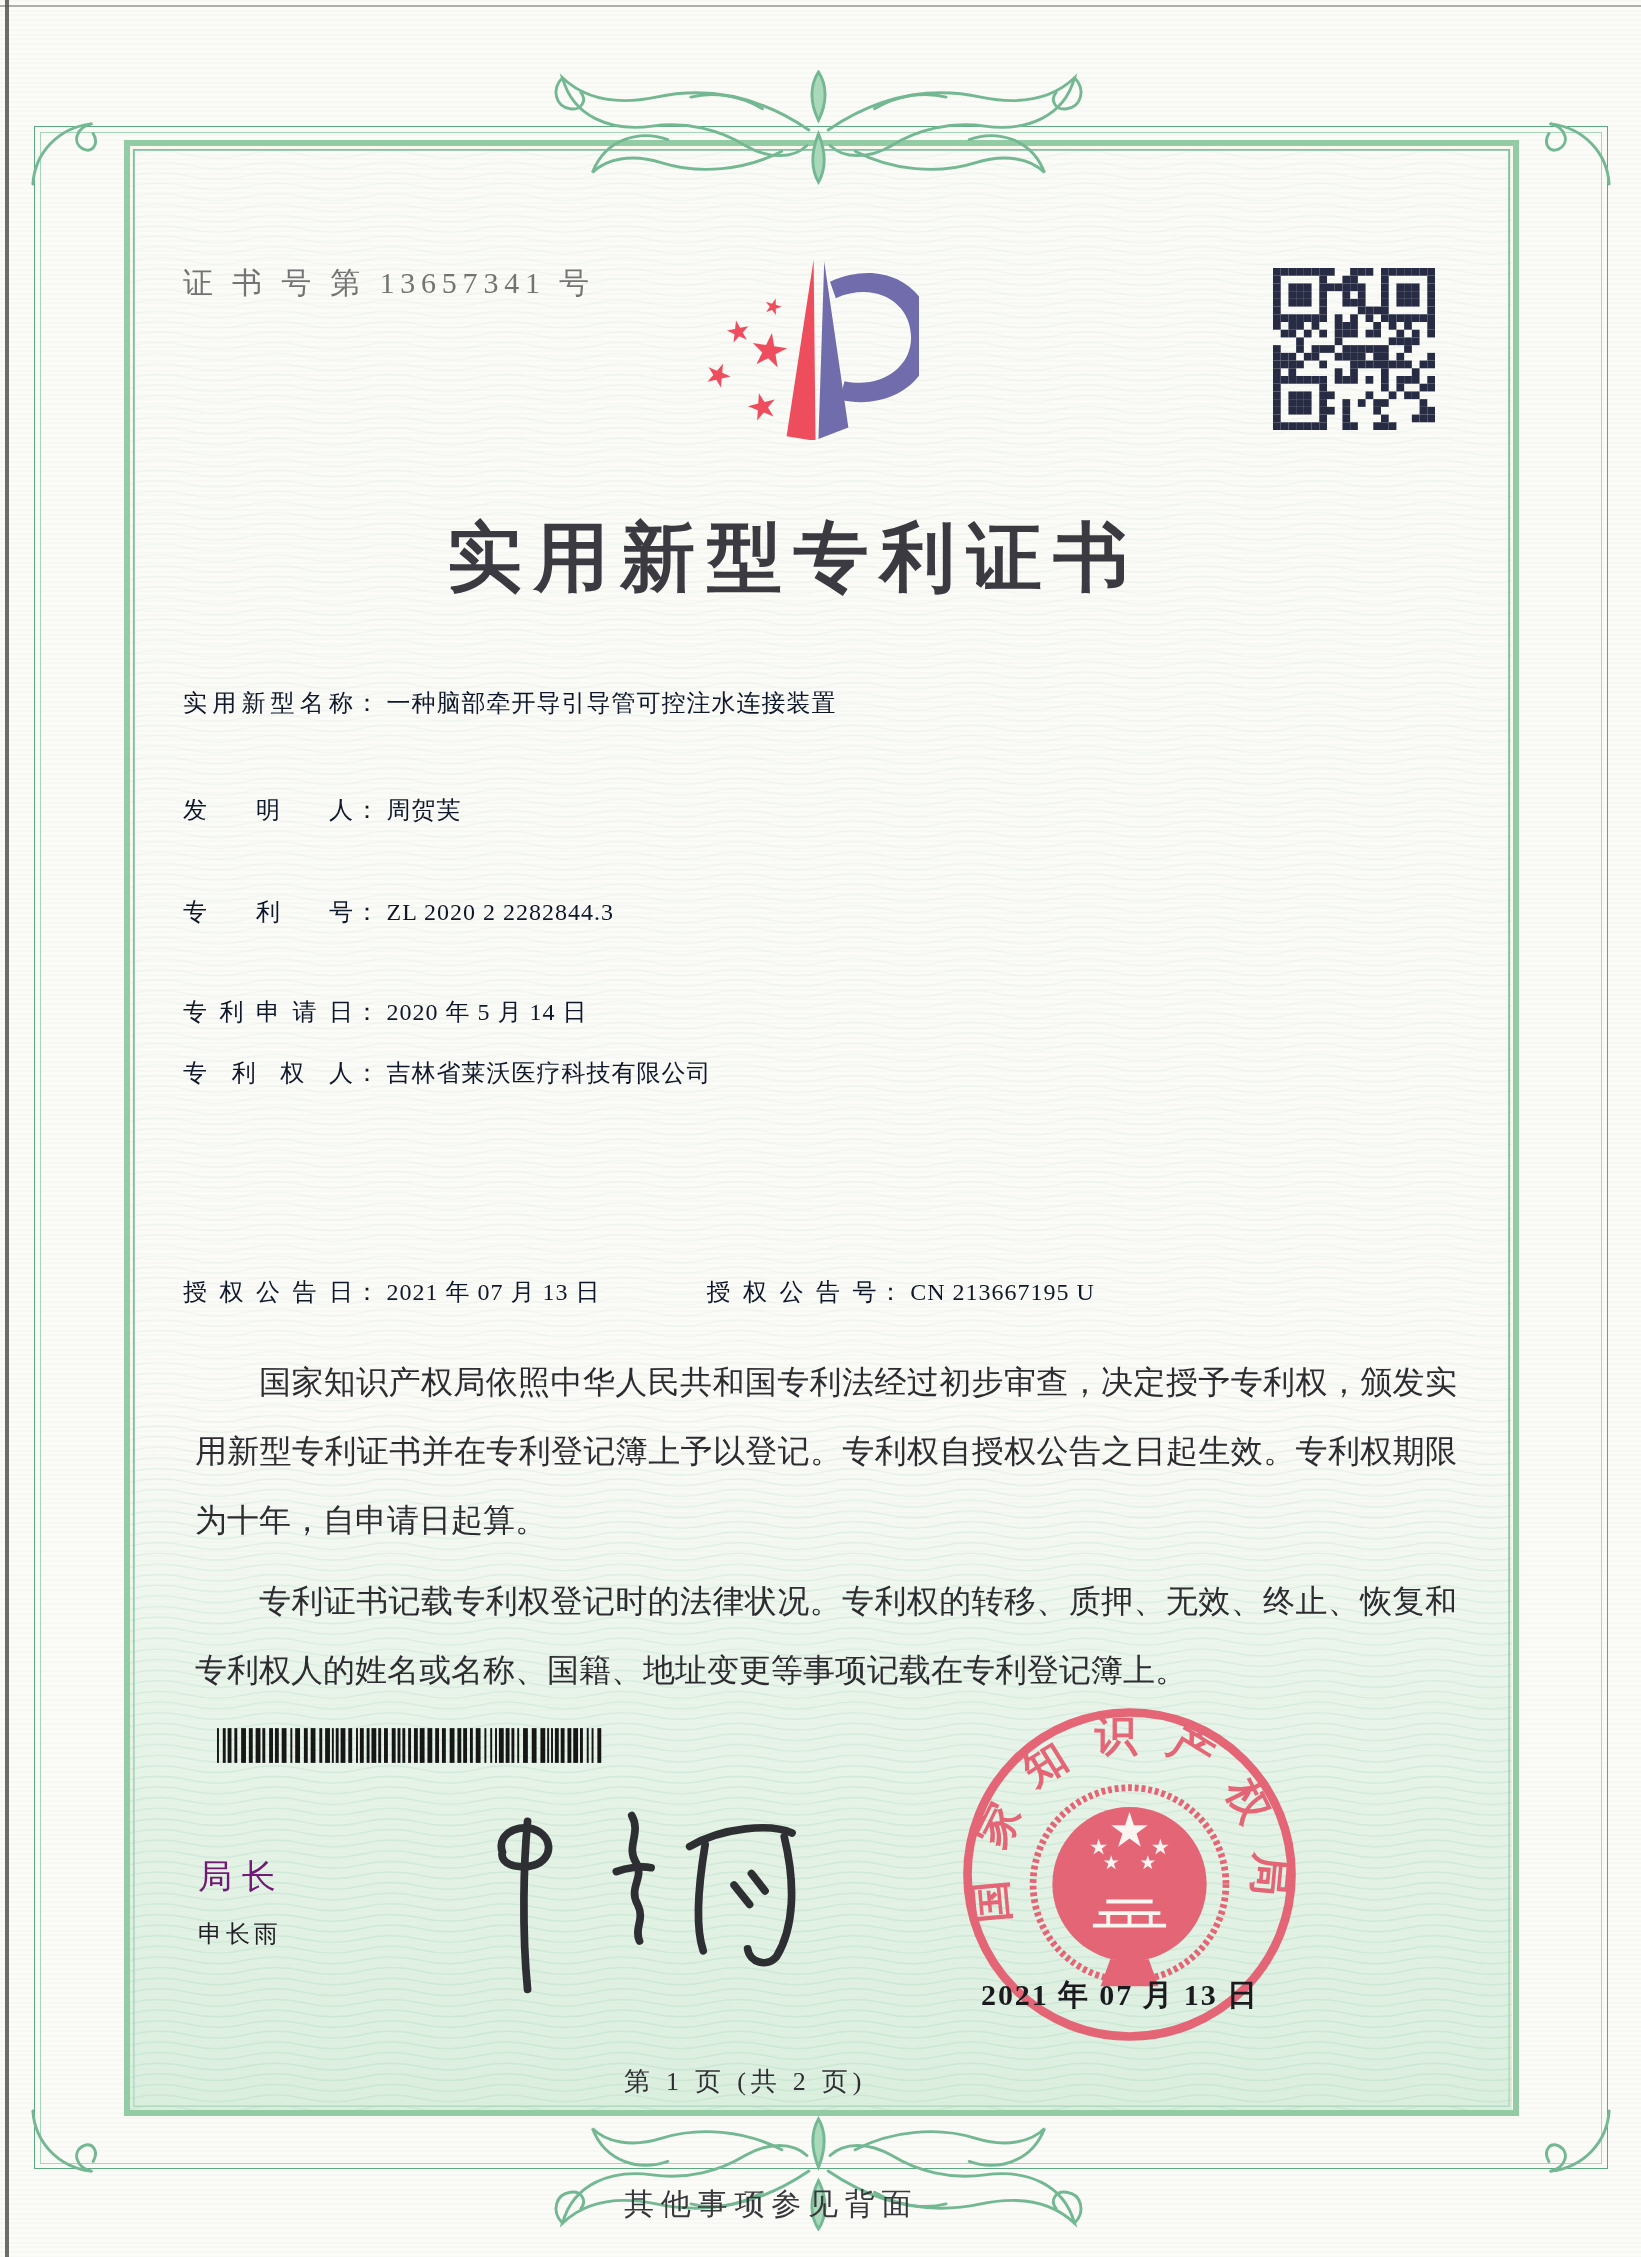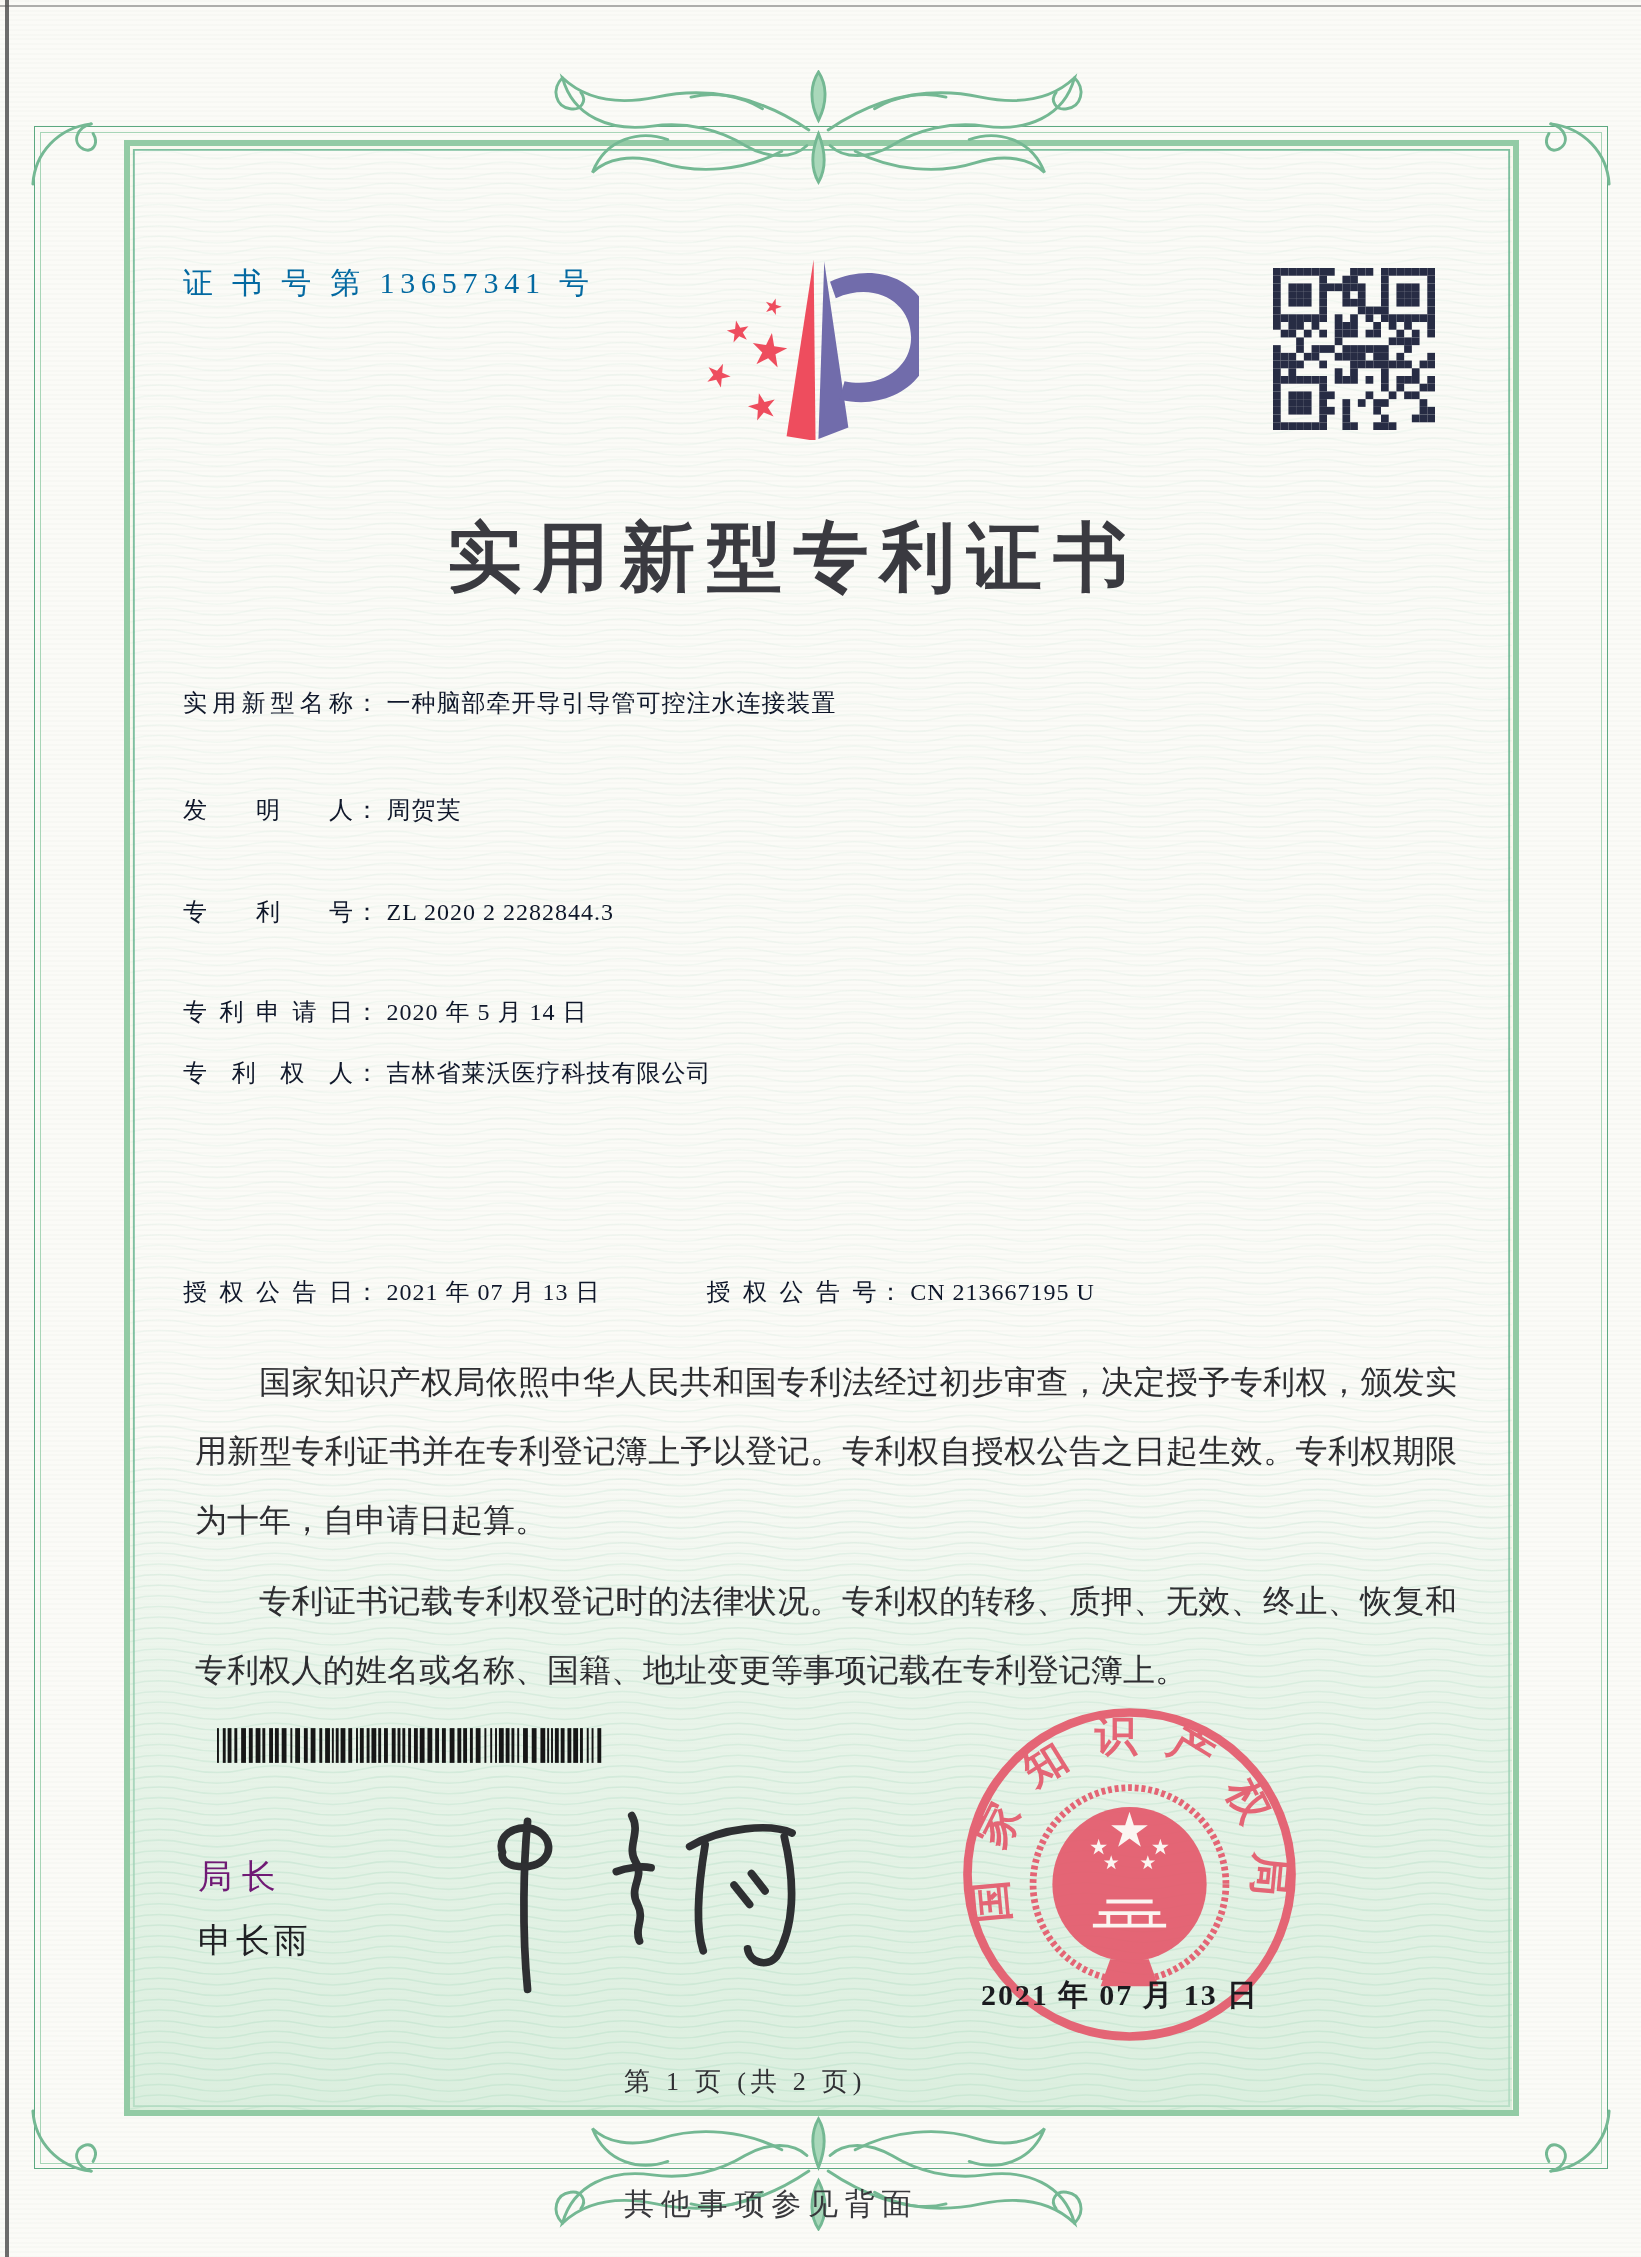--- a/index.html
+++ b/index.html
@@ -31,42 +31,42 @@
   .frame-tint{
     position:absolute;left:130px;top:147px;width:1382px;height:1963px;z-index:1;
     background:linear-gradient(180deg,rgba(225,242,229,0) 0%,rgba(225,242,229,0) 66%,rgba(213,237,219,.45) 78%,rgba(206,234,213,.7) 100%);
     pointer-events:none;
   }
   #waves{position:absolute;left:130px;top:147px;z-index:1;pointer-events:none;}
 
   .orn{position:absolute;z-index:2;}
   .content{position:absolute;inset:0;z-index:2;}
 
-  .cert-no{position:absolute;left:183px;top:263px;font-size:30px;letter-spacing:5.8px;color:#0369a1;}
+  .cert-no{position:absolute;left:183px;top:263px;font-size:30px;letter-spacing:5.8px;color:#737373;}
   .title{
     position:absolute;left:0;top:508px;width:1641px;text-align:center;
     transform:translateX(-27px);
     font-size:75px;font-weight:600;letter-spacing:11.6px;color:#3a3a40;
   }
   #logo{position:absolute;left:687px;top:247px;}
   #qr{position:absolute;left:1273px;top:268px;}
 
   .row{position:absolute;left:183px;font-size:24px;white-space:nowrap;color:#0f172a;}
   .row .lab{display:inline-block;width:170px;text-align:justify;text-align-last:justify;vertical-align:bottom;}
   .row .col{display:inline-block;margin:0 7.7px 0 1.9px;}
   .row .val{letter-spacing:1px;}
   .pair2{margin-left:100px;}
 
   .body-text{position:absolute;left:183px;top:1336px;width:1286px;font-size:32px;line-height:69px;color:#2d2d31;text-align:justify;}
   .body-text p{margin:12px;text-indent:2em;}
 
   #barcode{position:absolute;left:217px;top:1728px;}
 
   .signer-title{position:absolute;left:198px;top:1854px;font-size:34px;letter-spacing:9.7px;color:#701a75;}
-  .signer-name{position:absolute;left:198px;top:1918px;font-size:34px;letter-spacing:3.9px;color:#202024;}
+  .signer-name{position:absolute;left:198px;top:1918px;font-size:24px;letter-spacing:3.9px;color:#202024;}
   #signature{position:absolute;left:452px;top:1804px;z-index:2;}
 
   #seal{position:absolute;left:954px;top:1699px;z-index:3;mix-blend-mode:multiply;opacity:.92;}
   .seal-date{position:absolute;left:981px;top:1975px;z-index:4;font-size:30px;letter-spacing:1.9px;color:#1b1b1f;font-weight:600;}
 
   .footer-page{position:absolute;left:576px;top:2064px;width:338px;text-align:center;font-size:26px;letter-spacing:4.8px;color:#2f2f33;z-index:2;}
   .back-note{position:absolute;left:624px;top:2184px;font-size:30px;letter-spacing:6.8px;color:#38383c;z-index:2;text-align:right;}
 </style>
 </head>
 <body>

